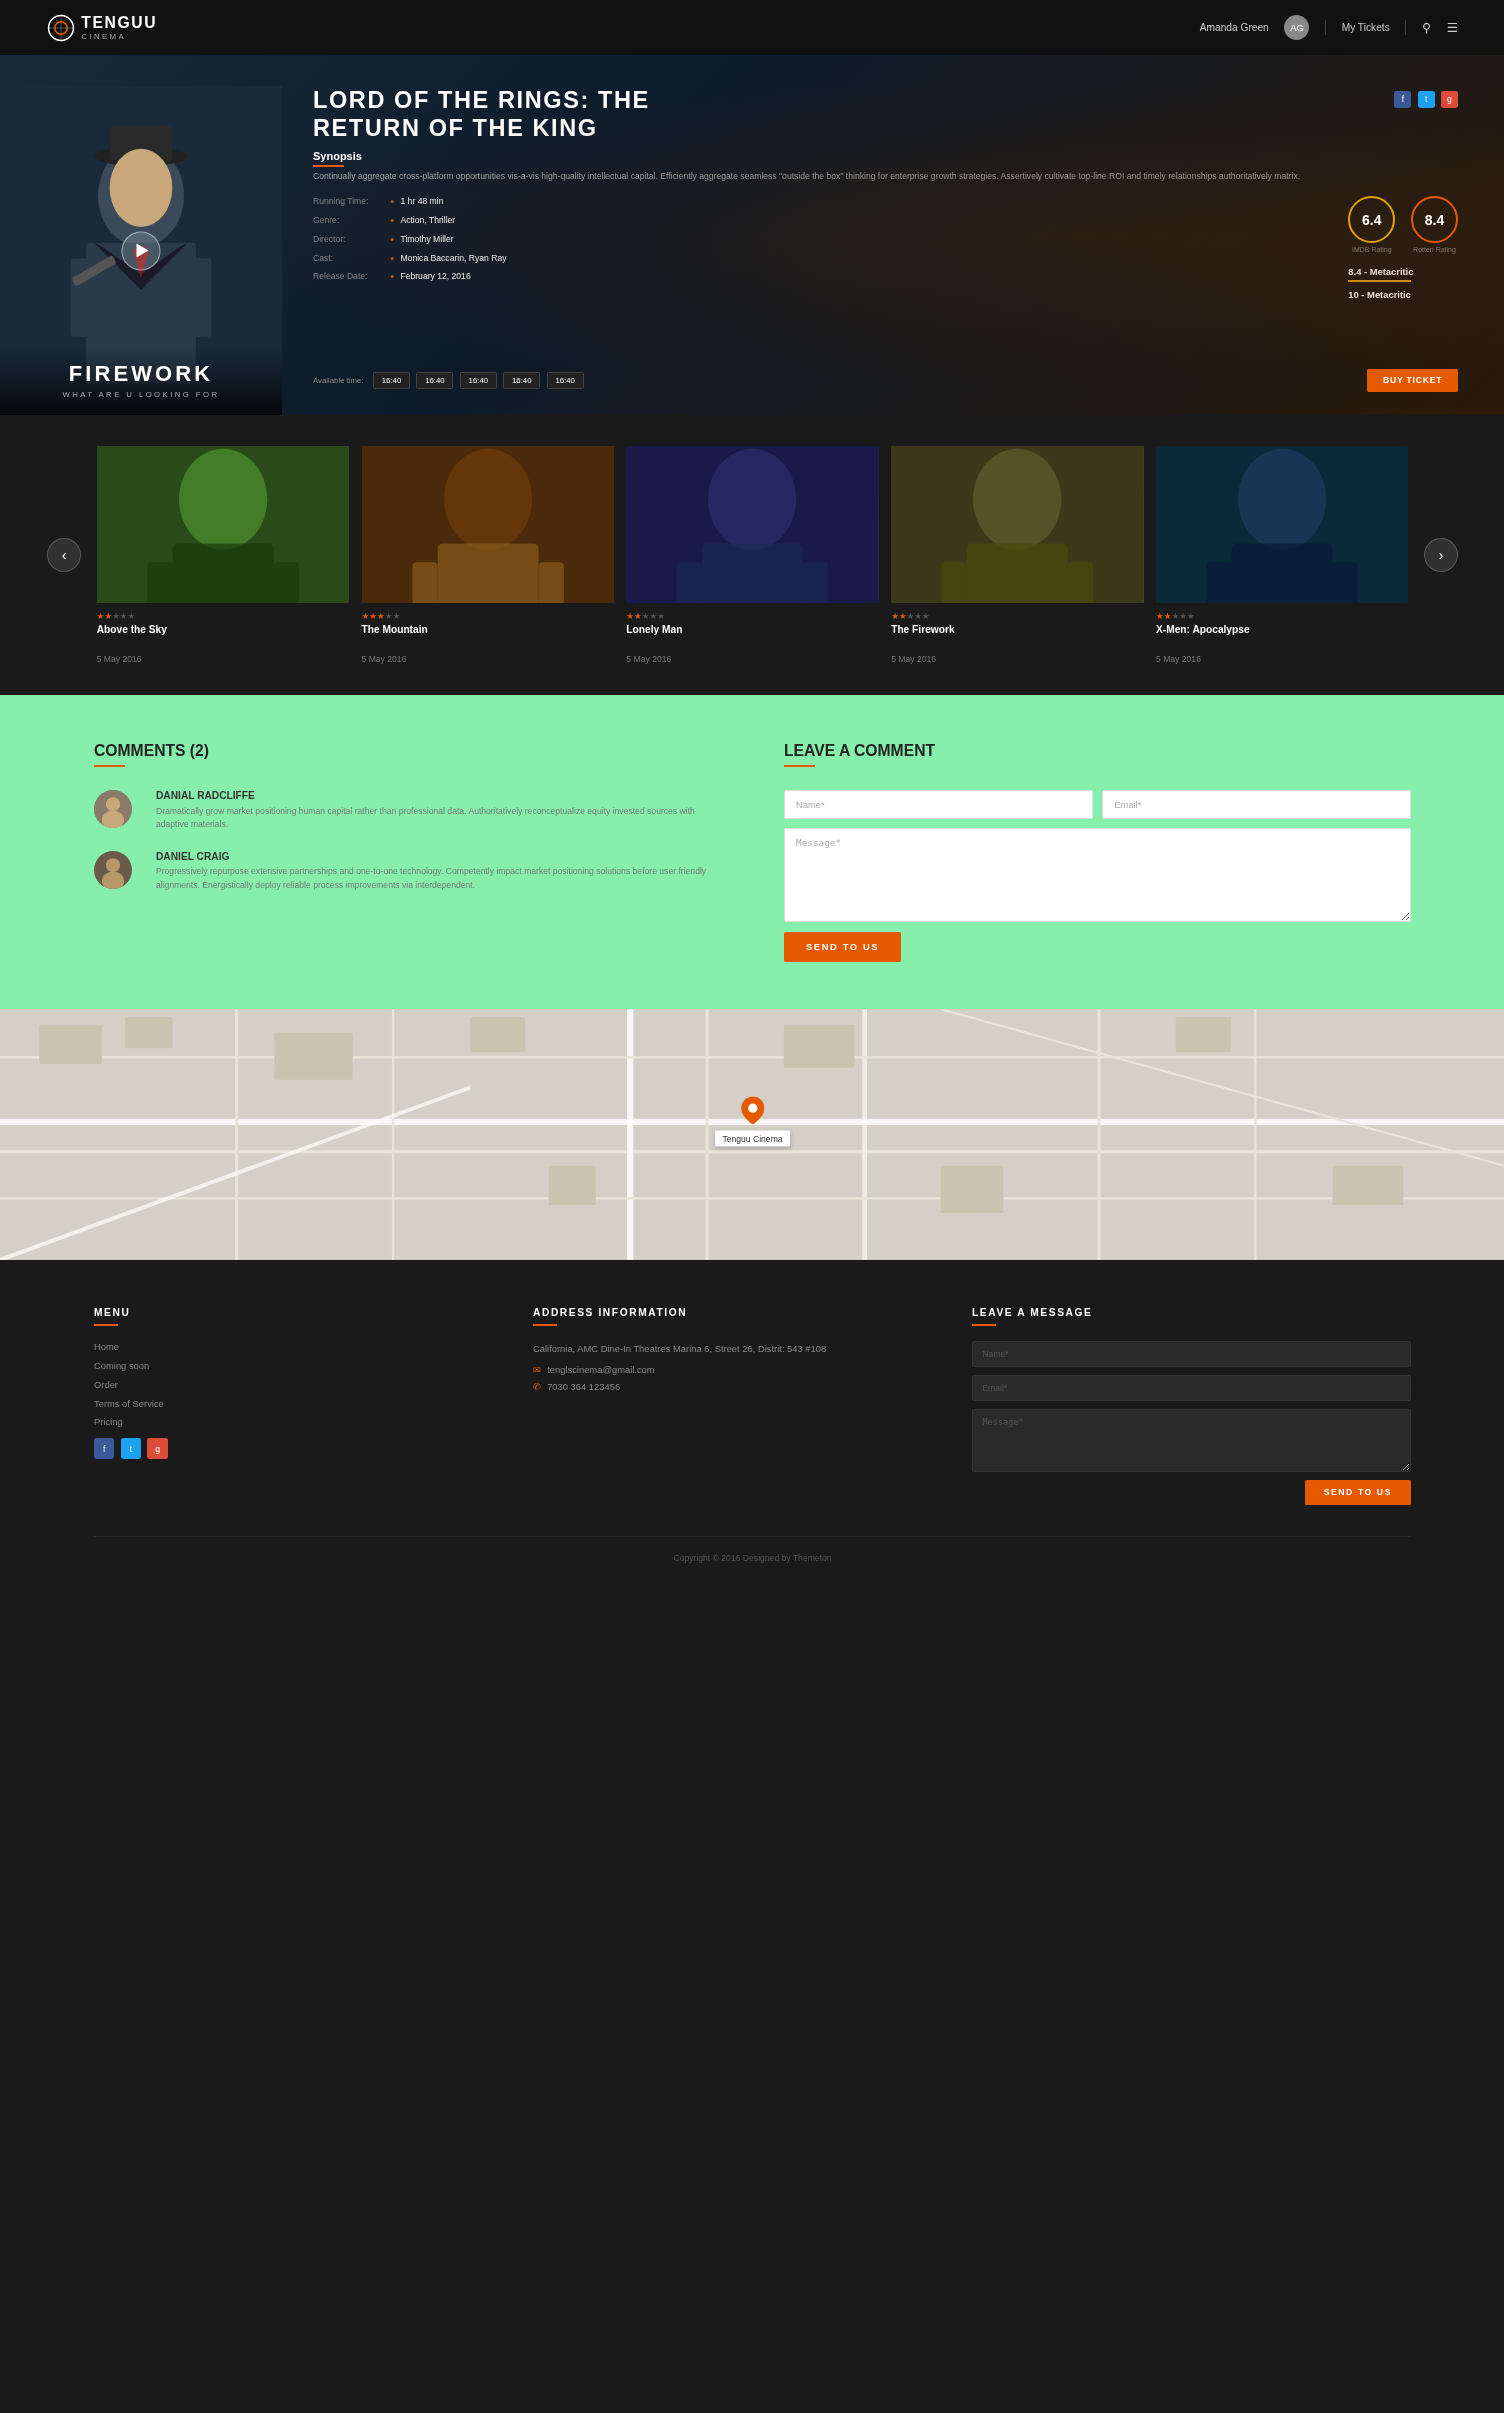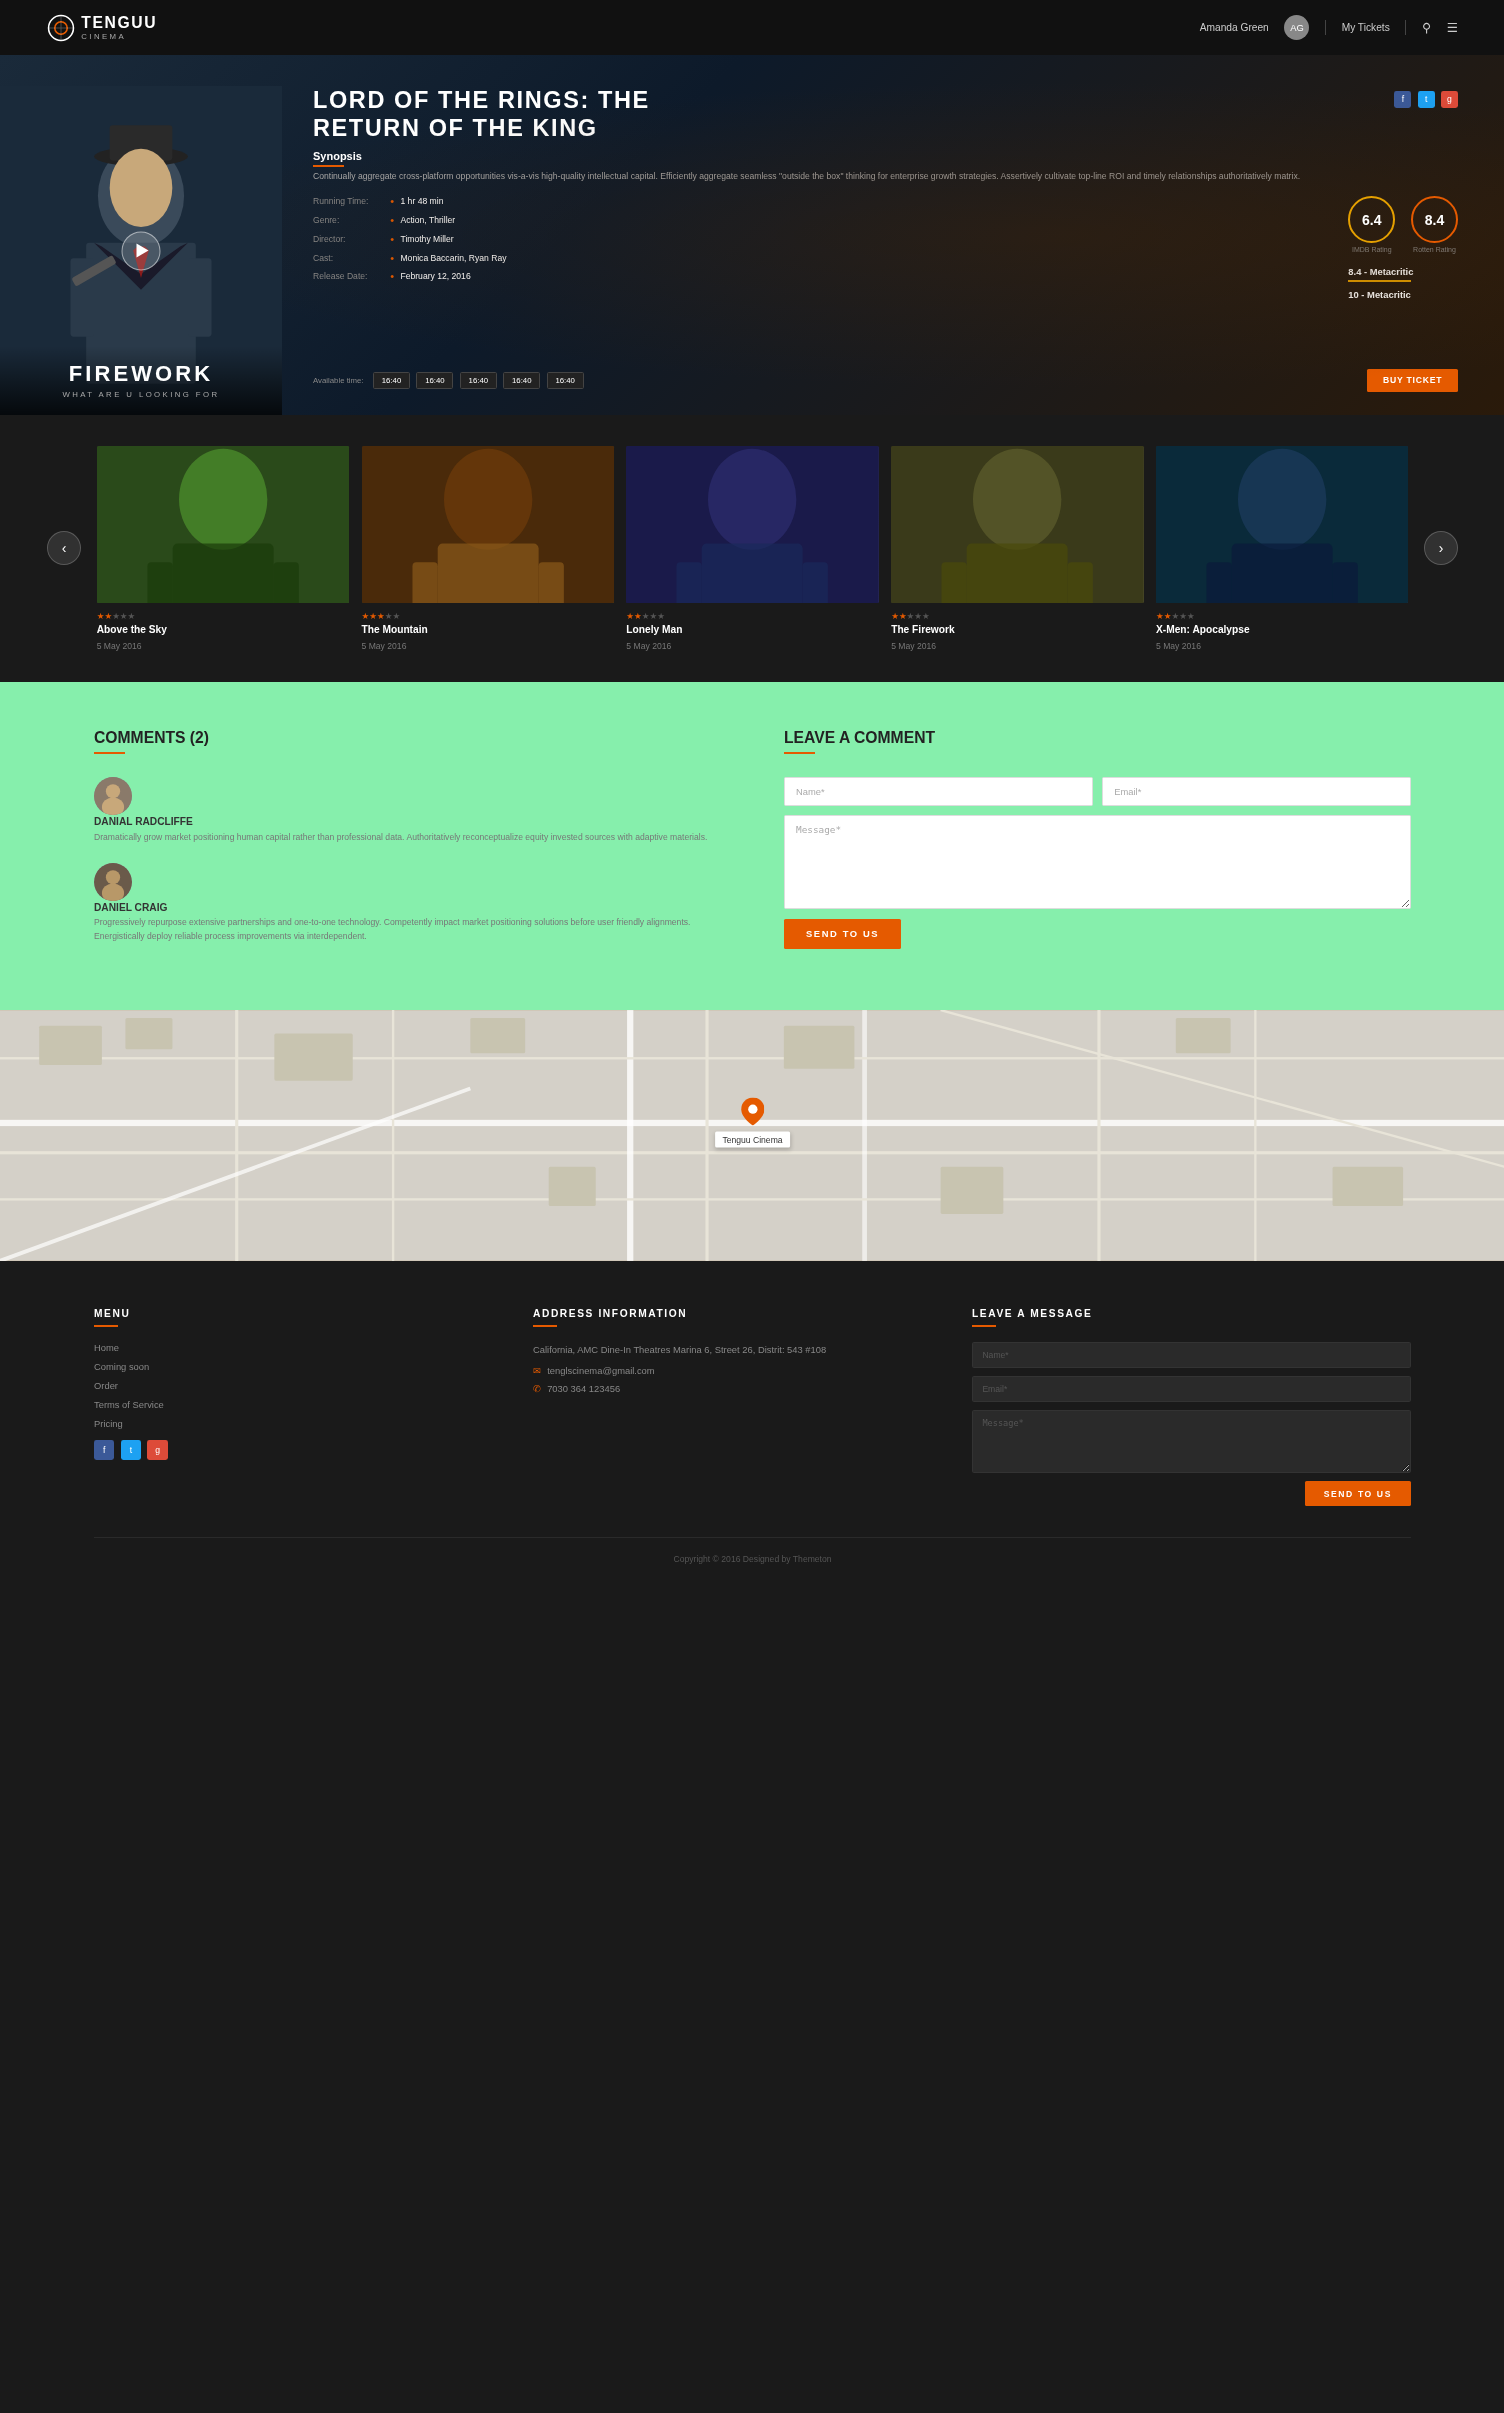--- a/index.html
+++ b/index.html
@@ -264,21 +264,21 @@
       width: 100%;
       height: 157px;
       border-radius: 1.6px;
       overflow: hidden;
       position: relative;
       margin-bottom: 7.8px;
     }
     .stars { color: #e55a00; font-size: 8.6px; margin-bottom: 3.1px; }
     .star-empty { color: #555; }
     .movie-card-title { font-size: 10.2px; font-weight: bold; color: #fff; }
-    .movie-card-date { font-size: 8.6px; color: #777; margin-top: 6px; }
+    .movie-card-date { font-size: 8.6px; color: #777; margin-top: 19px; }
 
     
     .movie-bg-1 { background: linear-gradient(135deg, #2a3a1a, #4a6a2a); }
     .movie-bg-2 { background: linear-gradient(135deg, #3a2a1a, #6a4a1a); }
     .movie-bg-3 { background: linear-gradient(135deg, #1a1a3a, #2a2a5a); }
     .movie-bg-4 { background: linear-gradient(135deg, #2a2a1a, #4a4a2a); }
     .movie-bg-5 { background: linear-gradient(135deg, #1a2a3a, #2a3a5a); }
 
     
     .comments-section {
@@ -294,23 +294,22 @@
       color: #222;
       margin-bottom: 4.7px;
     }
     .section-underline {
       width: 31px; height: 2.4px;
       background: #e55a00;
       margin-bottom: 23.5px;
     }
     .comment-item {
       display: flex;
-      gap: 1px;
+      gap: 24px;
       margin-bottom: 19px;
-      flex-direction: column;
     }
     .comment-avatar {
       width: 38px; height: 38px;
       border-radius: 50%;
       background: #888;
       flex-shrink: 0;
       overflow: hidden;
       display: flex; align-items: center; justify-content: center;
       font-size: 14px;
       color: #fff;

